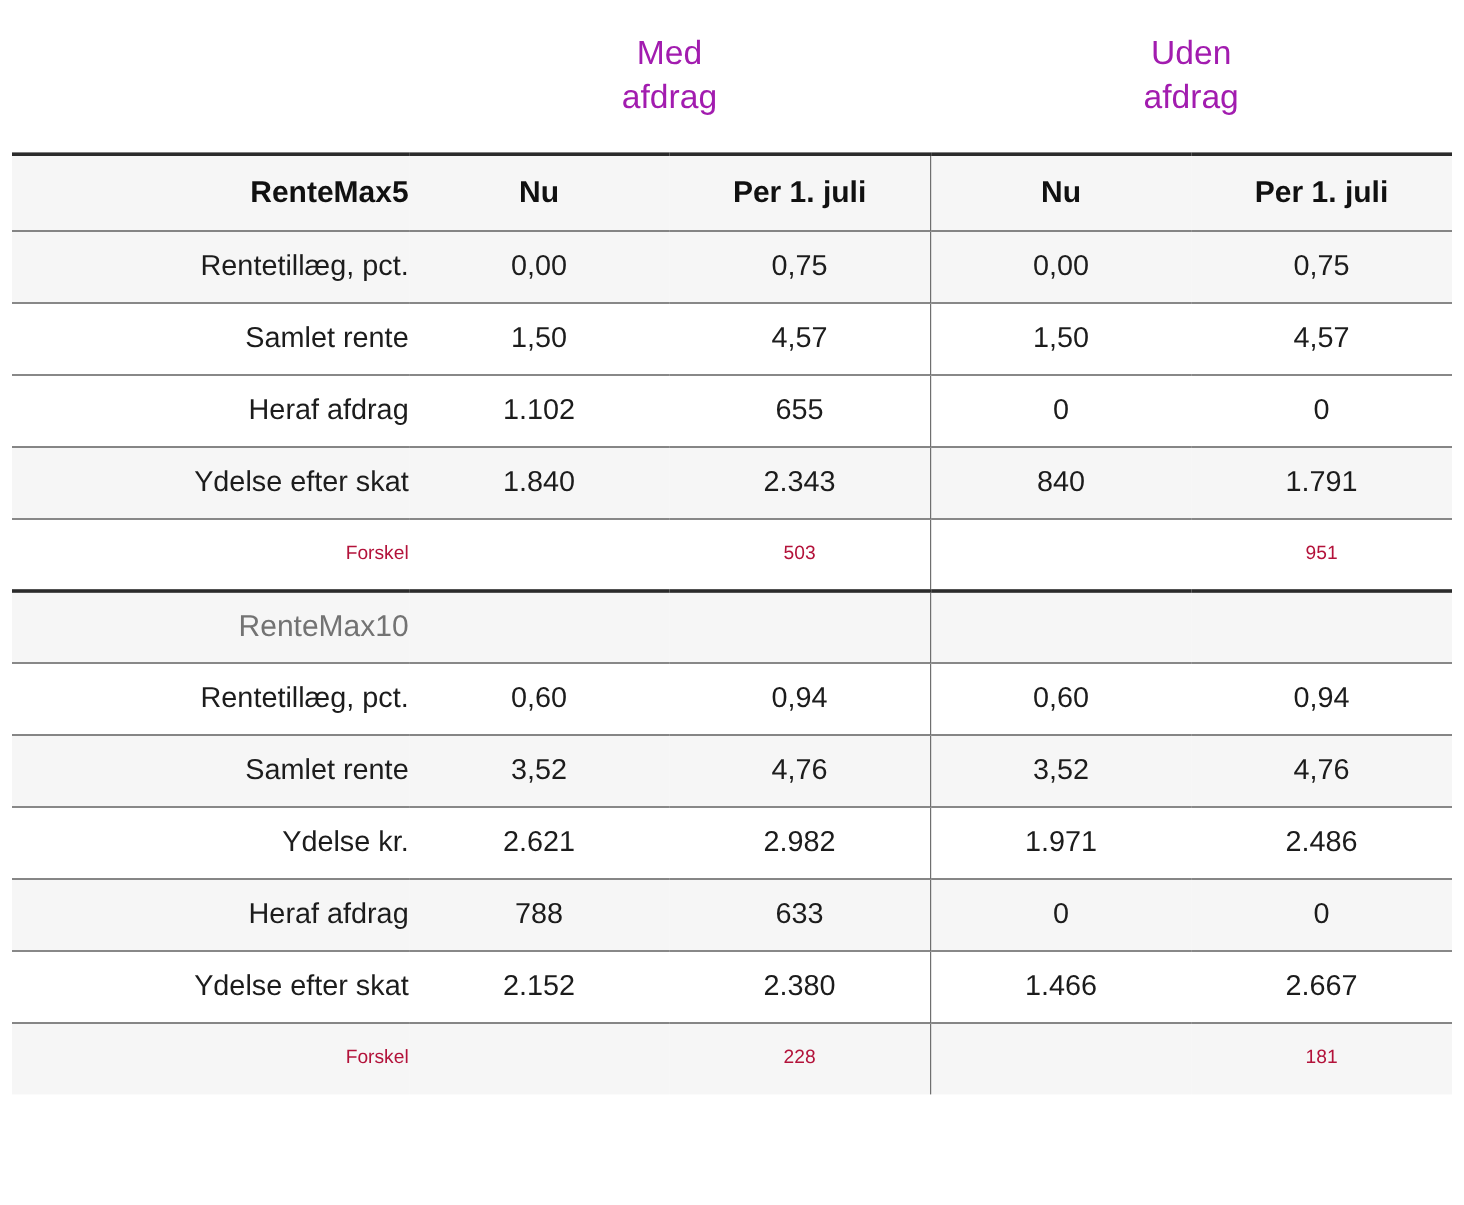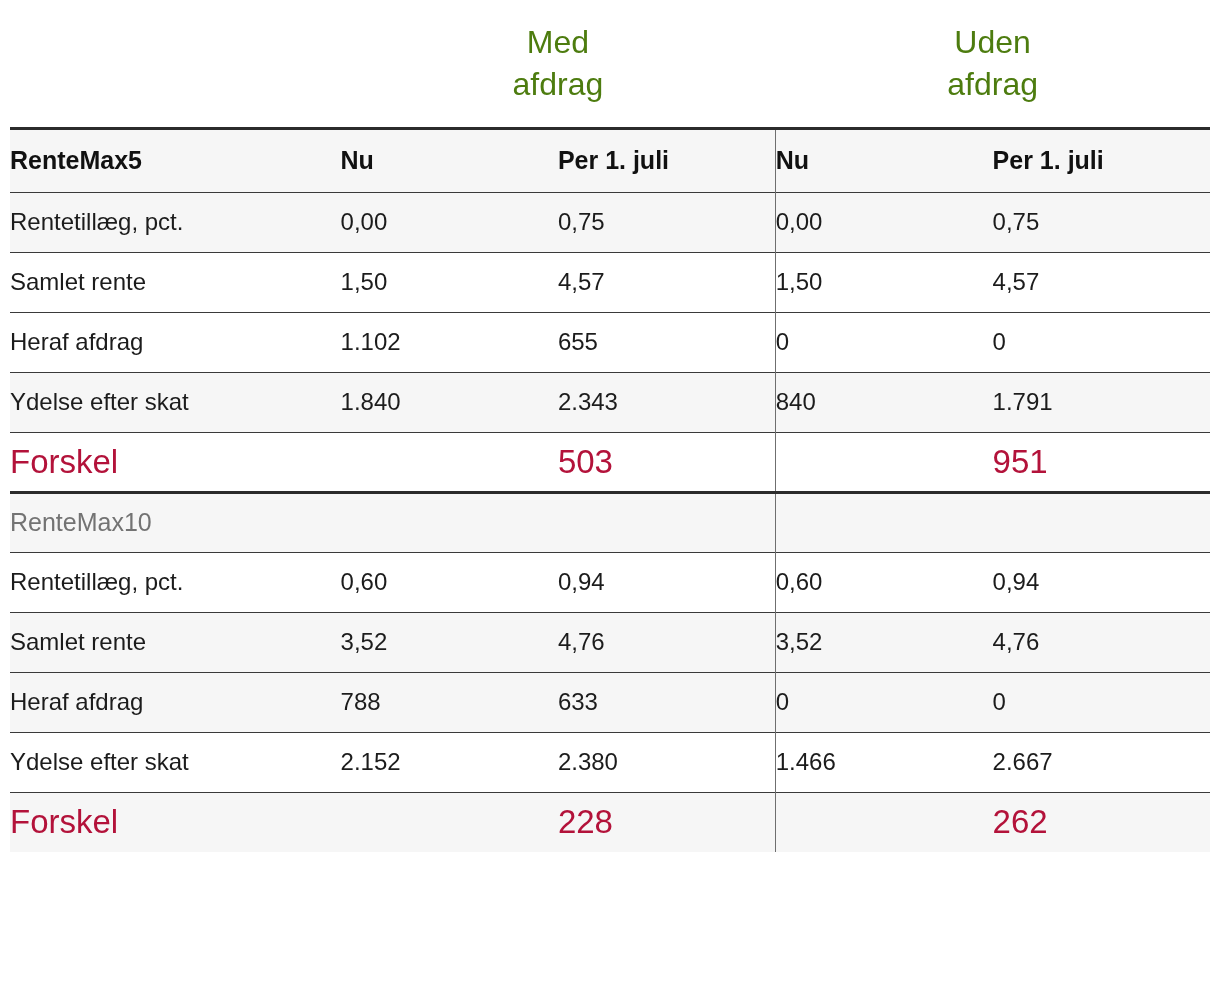--- a/index.html
+++ b/index.html
@@ -33,42 +33,42 @@
     padding: 0;
     margin: 0;
     font-weight: normal;
     vertical-align: middle;
   }
 
   
   .grouphdr-cell {
     height: 128px;
     text-align: center;
-    font-size: 32px;
+    font-size: 28px;
     font-weight: bold;
     line-height: 1.32;
-    color: #4d7c0f;
+    color: #a21caf;
     padding-bottom: 6px;
     box-sizing: border-box;
   }
   .grouphdr-cell .l2 { display: block; }
 
   
   .row-cell {
     height: 60px;
     font-size: 24px;
     color: #1c1c1c;
     box-sizing: border-box;
   }
   .label-cell {
-    text-align: left;
+    text-align: right;
     padding-left: 18px;
   }
   .num-cell {
-    text-align: left;
+    text-align: center;
   }
 
   
   .shade { background: #f6f6f6; }
   .plain { background: #ffffff; }
 
   
   .colhdr .row-cell {
     font-size: 25px;
     font-weight: bold;
@@ -78,21 +78,21 @@
 
   
   .section-title {
     font-size: 25px;
     font-weight: bold;
     color: #737373;
   }
 
   
   .diff-cell {
-    font-size: 33px;
+    font-size: 16px;
     font-weight: bold;
     color: #b3123a;
   }
 
   
   .tb-thick td { border-top: 3px solid #2b2b2b; }
   .tb-thin td  { border-top: 1.5px solid #3a3a3a; }
 
   
   .vdiv {
@@ -193,20 +193,27 @@
       </tr>
 
       <tr class="tb-thin">
         <td class="row-cell label-cell shade">Samlet rente</td>
         <td class="row-cell num-cell shade">3,52</td>
         <td class="row-cell num-cell shade">4,76</td>
         <td class="row-cell num-cell shade vdiv">3,52</td>
         <td class="row-cell num-cell shade">4,76</td>
       </tr>
 
+      <tr class="tb-thin">
+        <td class="row-cell label-cell plain">Ydelse kr.</td>
+        <td class="row-cell num-cell plain">2.621</td>
+        <td class="row-cell num-cell plain">2.982</td>
+        <td class="row-cell num-cell plain vdiv">1.971</td>
+        <td class="row-cell num-cell plain">2.486</td>
+      </tr>
 
       <tr class="tb-thin">
         <td class="row-cell label-cell shade">Heraf afdrag</td>
         <td class="row-cell num-cell shade">788</td>
         <td class="row-cell num-cell shade">633</td>
         <td class="row-cell num-cell shade vdiv">0</td>
         <td class="row-cell num-cell shade">0</td>
       </tr>
 
       <tr class="tb-thin">
@@ -215,18 +222,18 @@
         <td class="row-cell num-cell plain">2.380</td>
         <td class="row-cell num-cell plain vdiv">1.466</td>
         <td class="row-cell num-cell plain">2.667</td>
       </tr>
 
       <tr class="tb-thin">
         <td class="row-cell label-cell shade diff-cell">Forskel</td>
         <td class="row-cell num-cell shade diff-cell"></td>
         <td class="row-cell num-cell shade diff-cell">228</td>
         <td class="row-cell num-cell shade diff-cell vdiv"></td>
-        <td class="row-cell num-cell shade diff-cell">262</td>
+        <td class="row-cell num-cell shade diff-cell">181</td>
       </tr>
 
     </tbody>
   </table>
 </div>
 
 </body></html>

